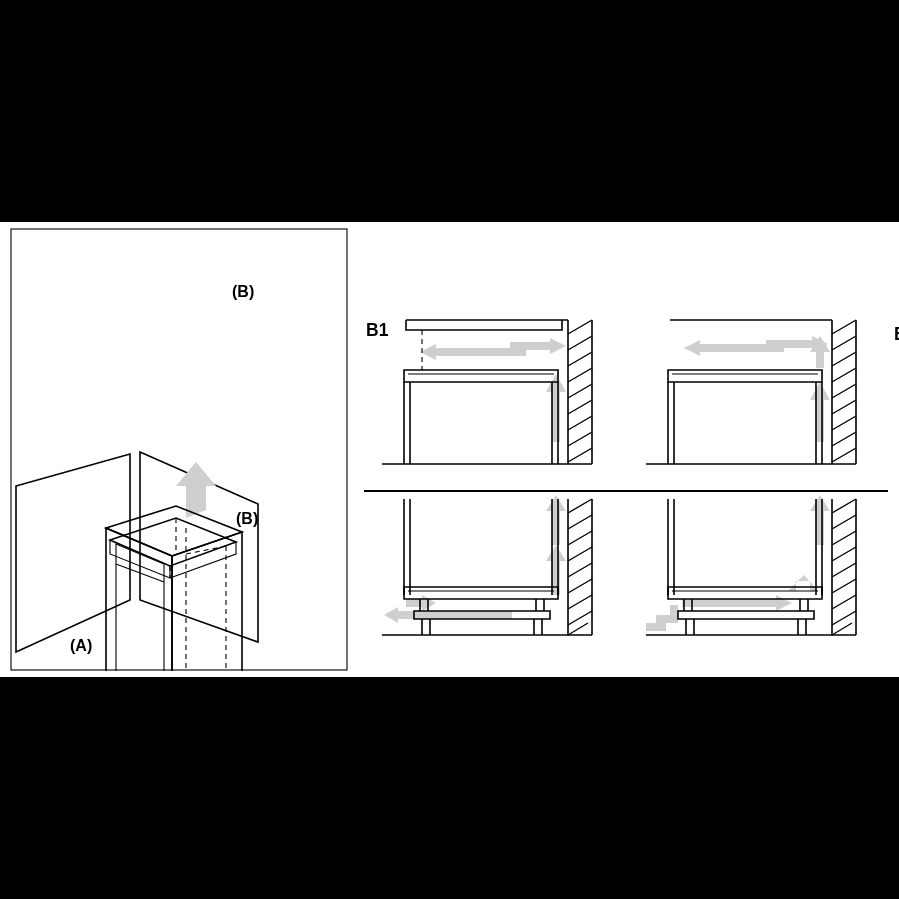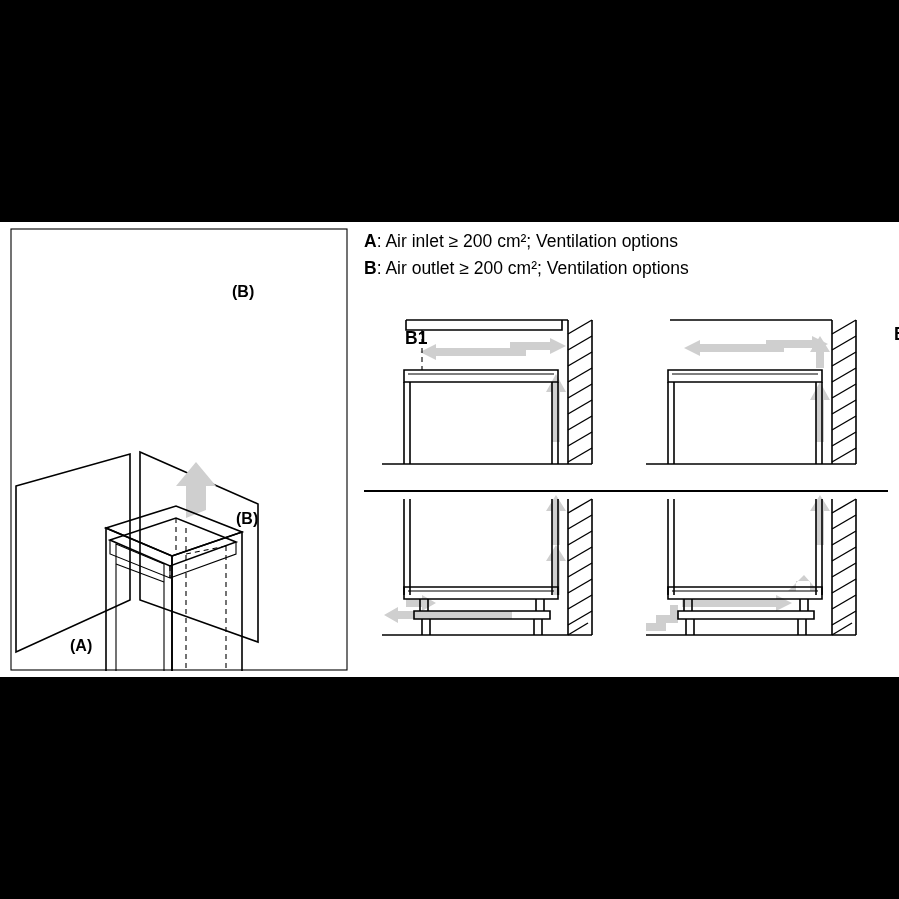--- a/index.html
+++ b/index.html
@@ -79,21 +79,21 @@
     height: 2px;
     background: #000000;
   }
   .cell-label {
     position: absolute;
     font-size: 17.5px;
     font-weight: bold;
     color: #000000;
     letter-spacing: 0.2px;
   }
-  .lbl-b1 { left: 4px;   top: 16px; margin-left: 39px; }
+  .lbl-b1 { left: 4px;   top: 8px; }
   .lbl-b2 { left: 268px; top: 12px; }
   .lbl-a1 { left: 4px;   top: 195px; }
   .lbl-a2 { left: 268px; top: 195px; }
   
   .ln { stroke: #000000; stroke-width: 1.6; fill: none; }
   .ln-thin { stroke: #000000; stroke-width: 1.1; fill: none; }
   .ln-dash { stroke: #000000; stroke-width: 1.1; fill: none; stroke-dasharray: 5 4; }
   .arrow { fill: #cfcfcf; stroke: none; }
   .hatchwall { fill: none; stroke: #000000; stroke-width: 1.4; }
   .tag3d {
@@ -102,28 +102,20 @@
     fill: #000000;
   }
 </style>
 </head>
 <body>
 
 <div id="stage">
 
   <div class="band"></div>
 
-  <div class="legend">
-    <div class="legend-line">
-      <b>A</b><span>: Air inlet ≥ 200 cm²; Ventilation options</span>
-    </div>
-    <div class="legend-line">
-      <b>B</b><span>: Air outlet ≥ 200 cm²; Ventilation options</span>
-    </div>
-  </div>
 
   <div class="left-panel">
     <svg width="338" height="443" viewBox="0 0 338 443">
 
       <rect x="1" y="1" width="336" height="441" class="ln-thin" fill="#ffffff"></rect>
 
       <g>
 
         <path class="ln" d="M6 258 L120 226 L120 372 L6 424 Z" fill="#ffffff"></path>
 

